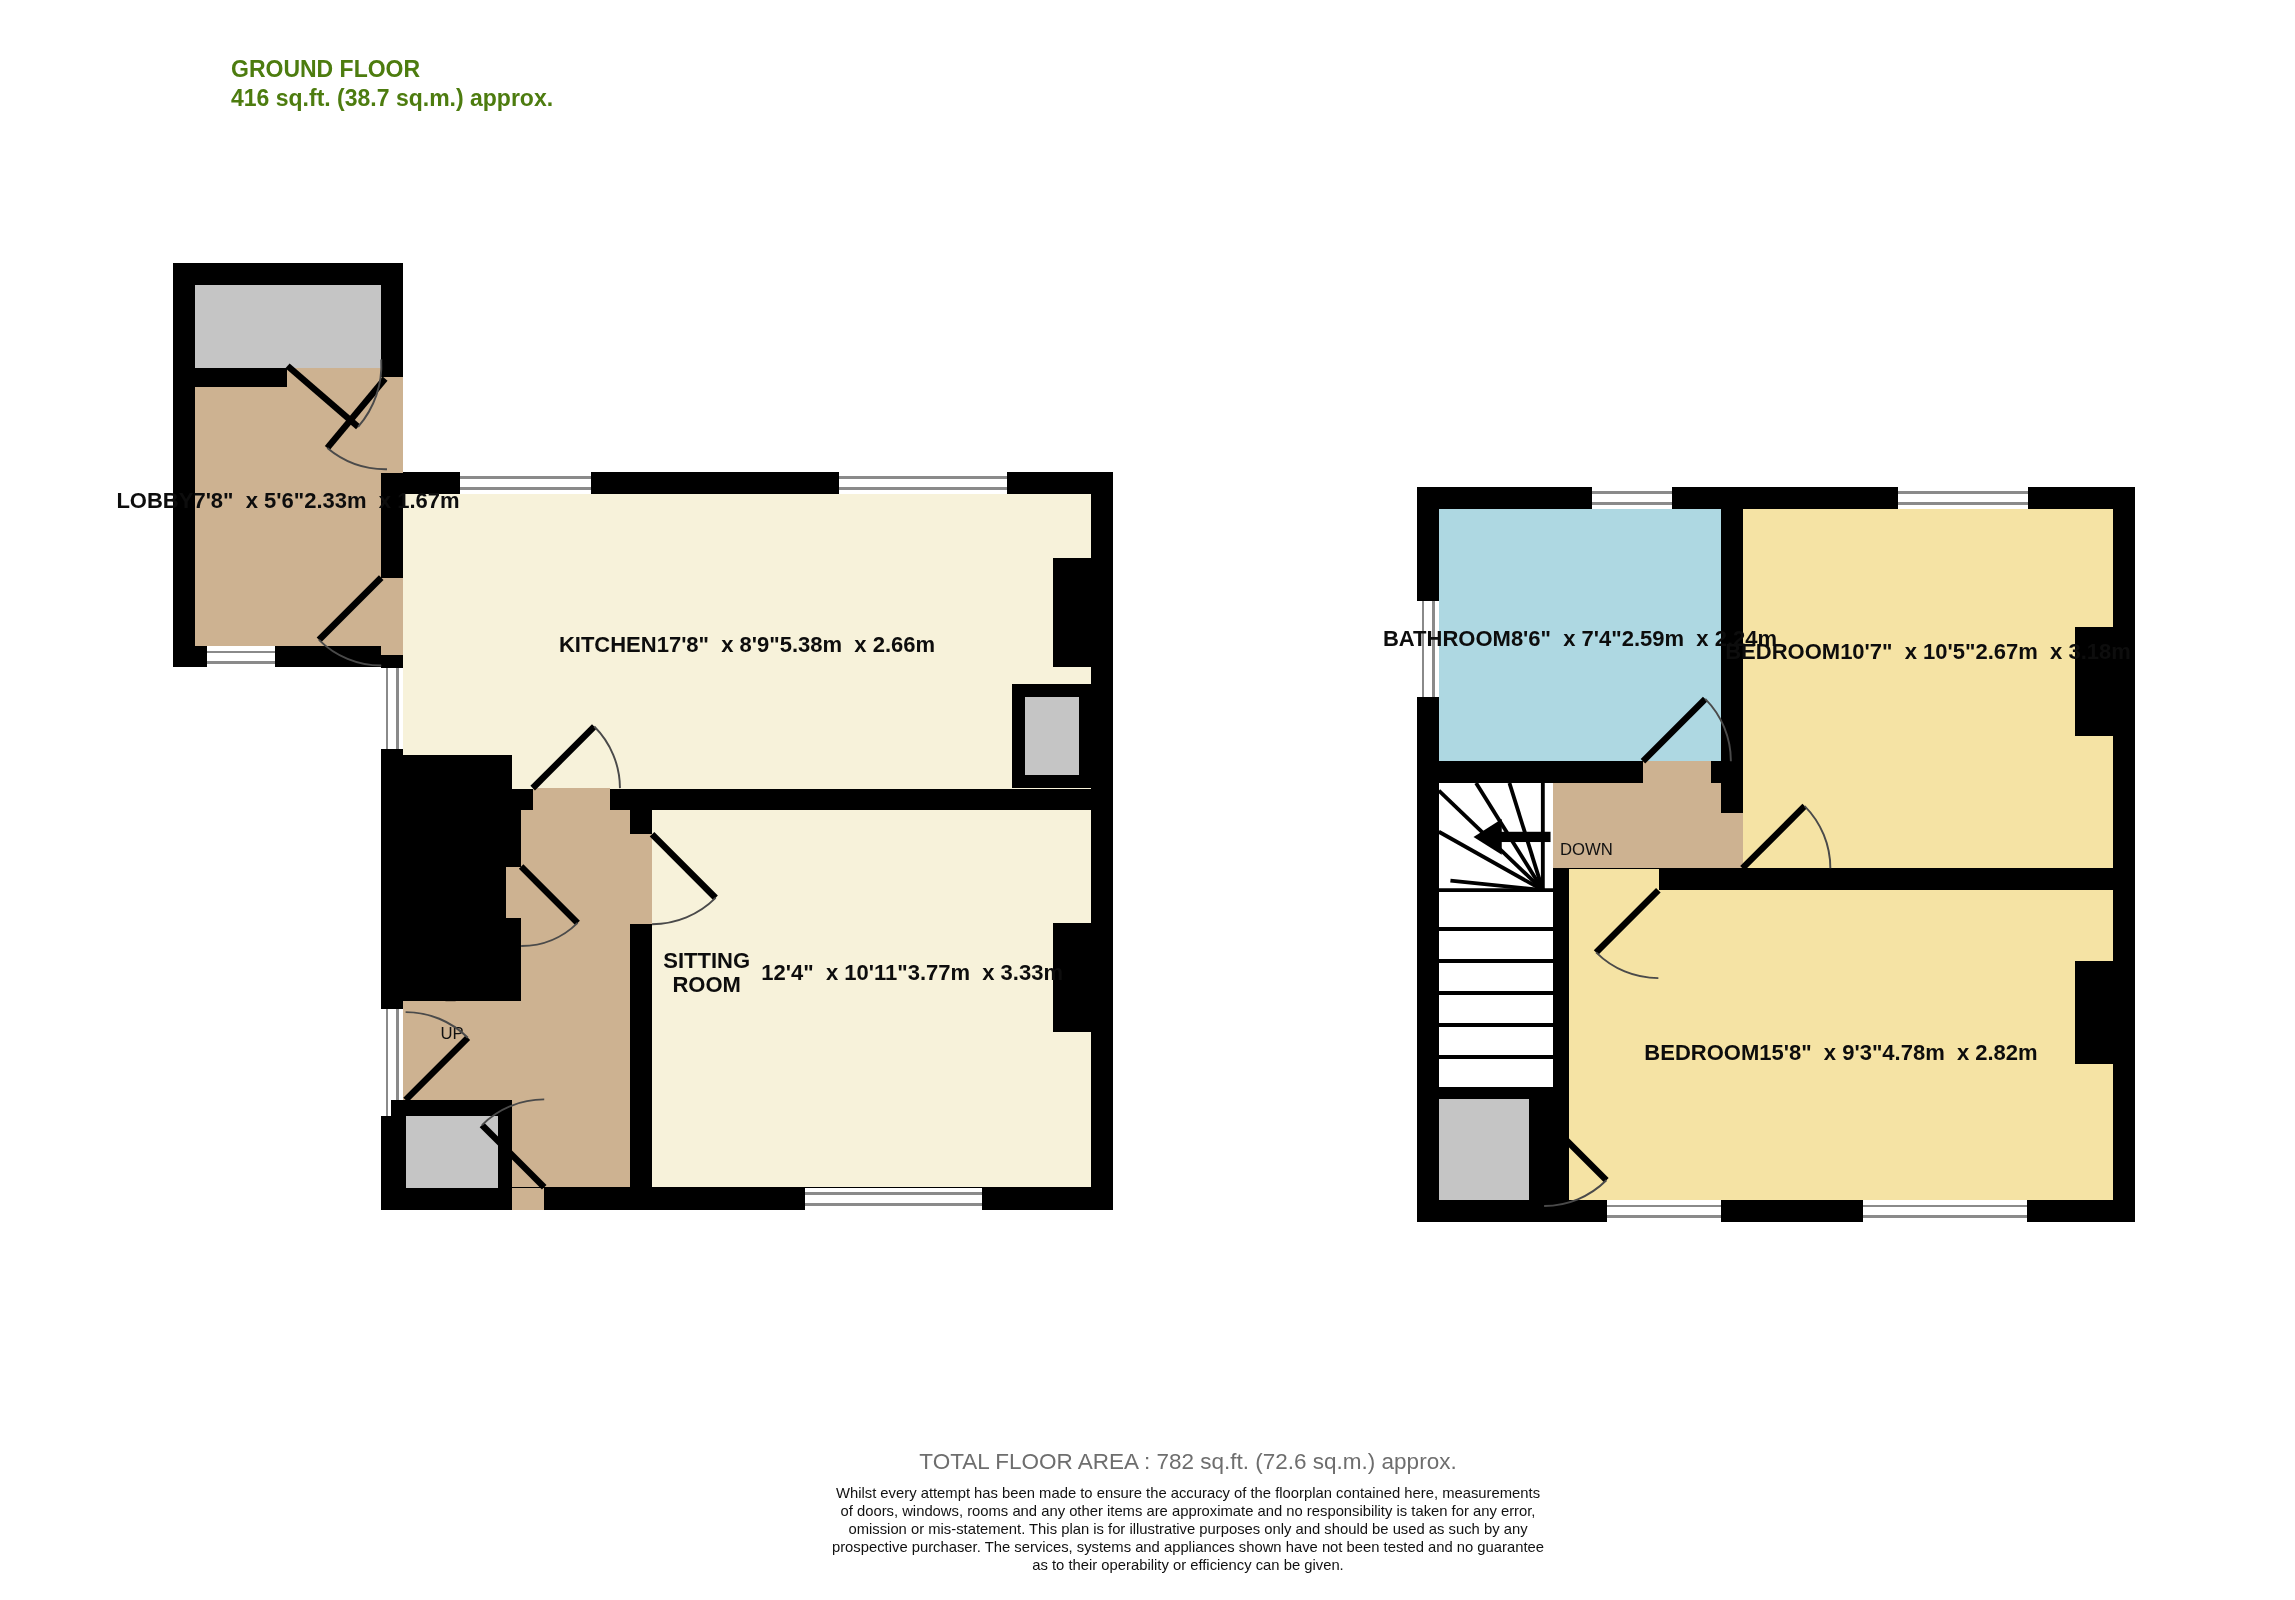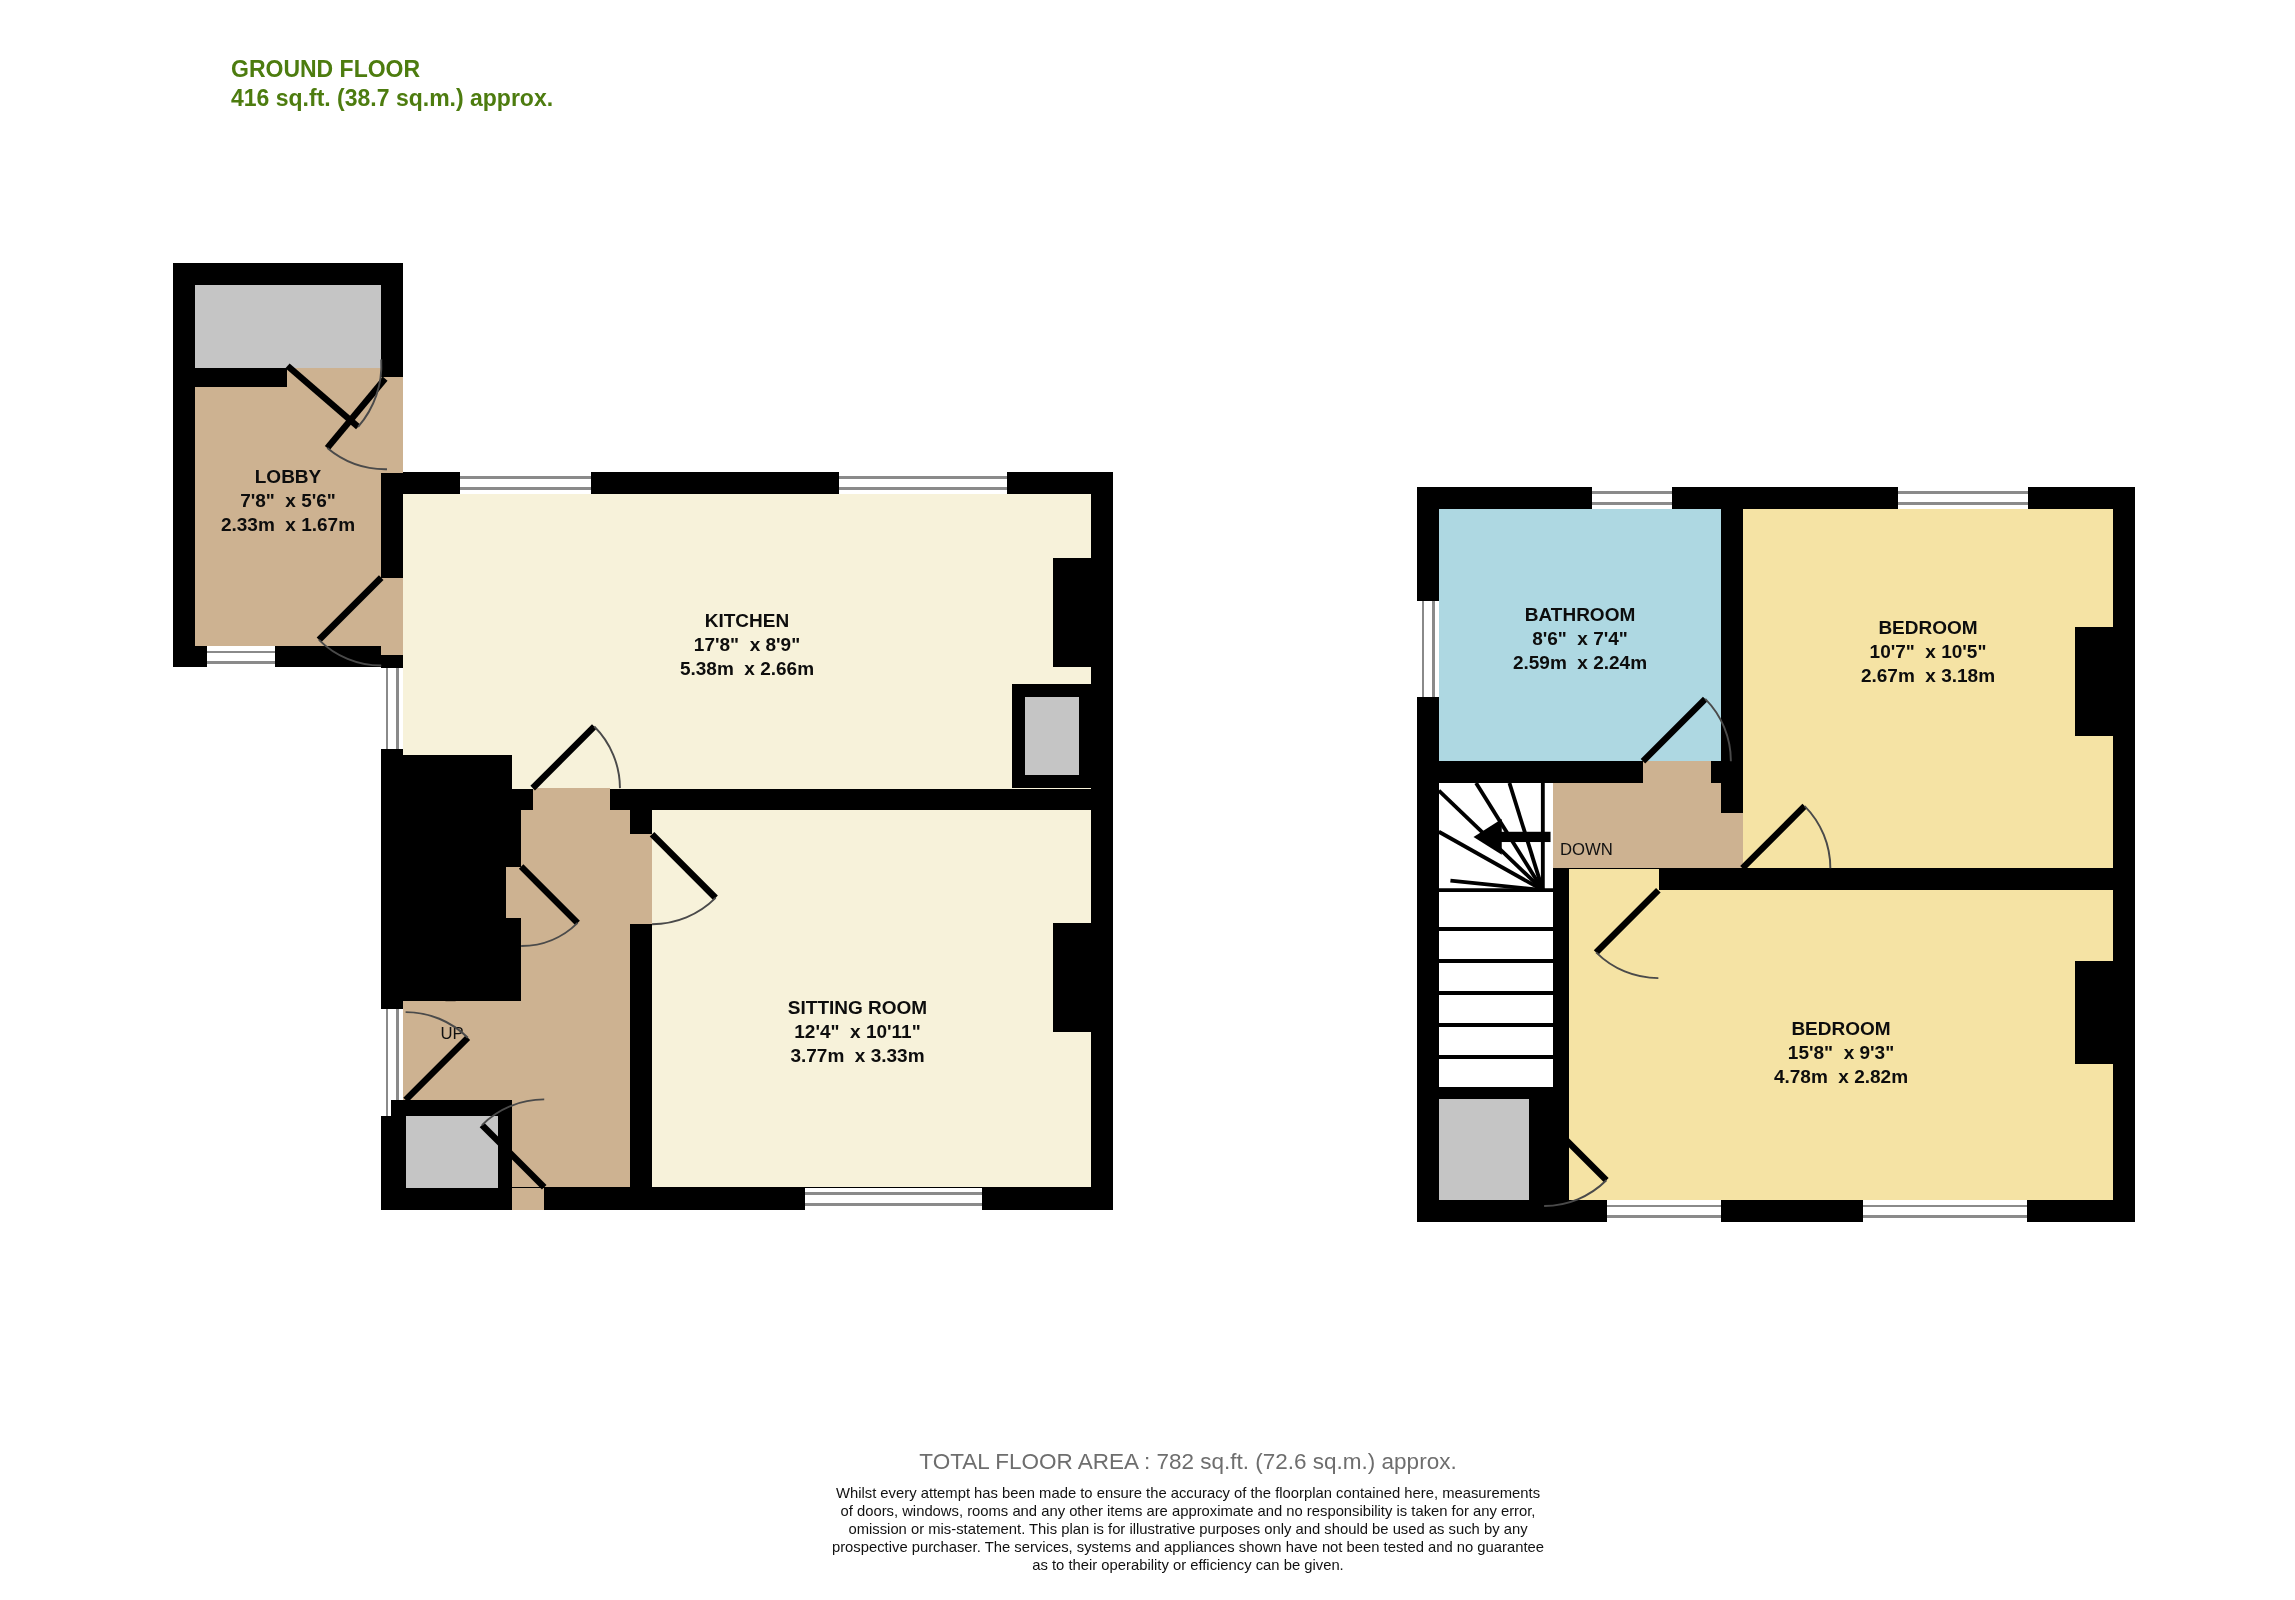--- a/index.html
+++ b/index.html
@@ -11,22 +11,22 @@
   .tan{background:#CDB291;}
   .yellow{background:#F5E3A4;}
   .blue{background:#AED8E2;}
   .gray{background:#C5C5C5;}
   .win-h{background:linear-gradient(to bottom,#ffffff 0 4.5px,#8a8a8a 4.5px 7px,#ffffff 7px 15.4px,#8a8a8a 15.4px 18px,#ffffff 18px 100%);}
   .win-v{background:linear-gradient(to right,#ffffff 0 4.5px,#8a8a8a 4.5px 7px,#ffffff 7px 15.4px,#8a8a8a 15.4px 18px,#ffffff 18px 100%);}
   .stairs{background:#ffffff;}
   .treads-g{background:repeating-linear-gradient(to bottom,transparent 0 18px,#000 18px 22px);}
   .treads-f{background:repeating-linear-gradient(to bottom,transparent 0 28px,#000 28px 32px);}
   .floor-title{color:#4d7c0f;font-size:23px;line-height:29px;font-weight:bold;}
-  .room-label{display:flex;flex-direction:column;align-items:center;justify-content:center;
-              text-align:center;color:#0d0d0d;font-weight:bold;font-size:19px;line-height:24px;z-index:6;}
+  .room-label{display:flex;align-items:center;justify-content:center;
+              text-align:center;color:#0d0d0d;font-weight:bold;font-size:22px;line-height:24px;z-index:6;}
   .room-label .dim{white-space:pre;}
   .stair-label{color:#111;font-size:16.7px;font-weight:500;z-index:7;display:flex;align-items:center;margin-top:14px;}
   .overlay{position:absolute;left:0;top:0;width:2295px;height:1600px;z-index:8;pointer-events:none;}
   .footer{text-align:center;color:#111;}
   .footer .total{color:#6E6E6E;font-size:22.5px;line-height:27px;}
   .footer .disclaimer{font-size:14.8px;line-height:18px;white-space:pre-line;}
   .footer .credit{font-size:14.8px;line-height:18px;}
 </style>
 </head>
 <body>
@@ -78,21 +78,21 @@
     <div class="abs room-label" style="left:195px;top:424px;width:186px;height:154px;">
       <div>LOBBY</div>
       <div class="dim">7'8"  x 5'6"</div>
       <div class="dim">2.33m  x 1.67m</div>
     </div>
     <div class="abs room-label" style="left:403px;top:571px;width:688px;height:148px;">
       <div>KITCHEN</div>
       <div class="dim">17'8"  x 8'9"</div>
       <div class="dim">5.38m  x 2.66m</div>
     </div>
-    <div class="abs room-label" style="left:652px;top:955px;width:411px;height:154px;">
+    <div class="abs room-label" style="left:652px;top:896px;width:411px;height:154px;">
       <div>SITTING ROOM</div>
       <div class="dim">12'4"  x 10'11"</div>
       <div class="dim">3.77m  x 3.33m</div>
     </div>
     <div class="abs stair-label" style="left:420px;top:1007px;width:64px;height:26px;justify-content:center;">
       <span>UP</span>
     </div>
   </div>
 
   <div class="abs" style="left:0;top:0;width:100%;height:100%;">

